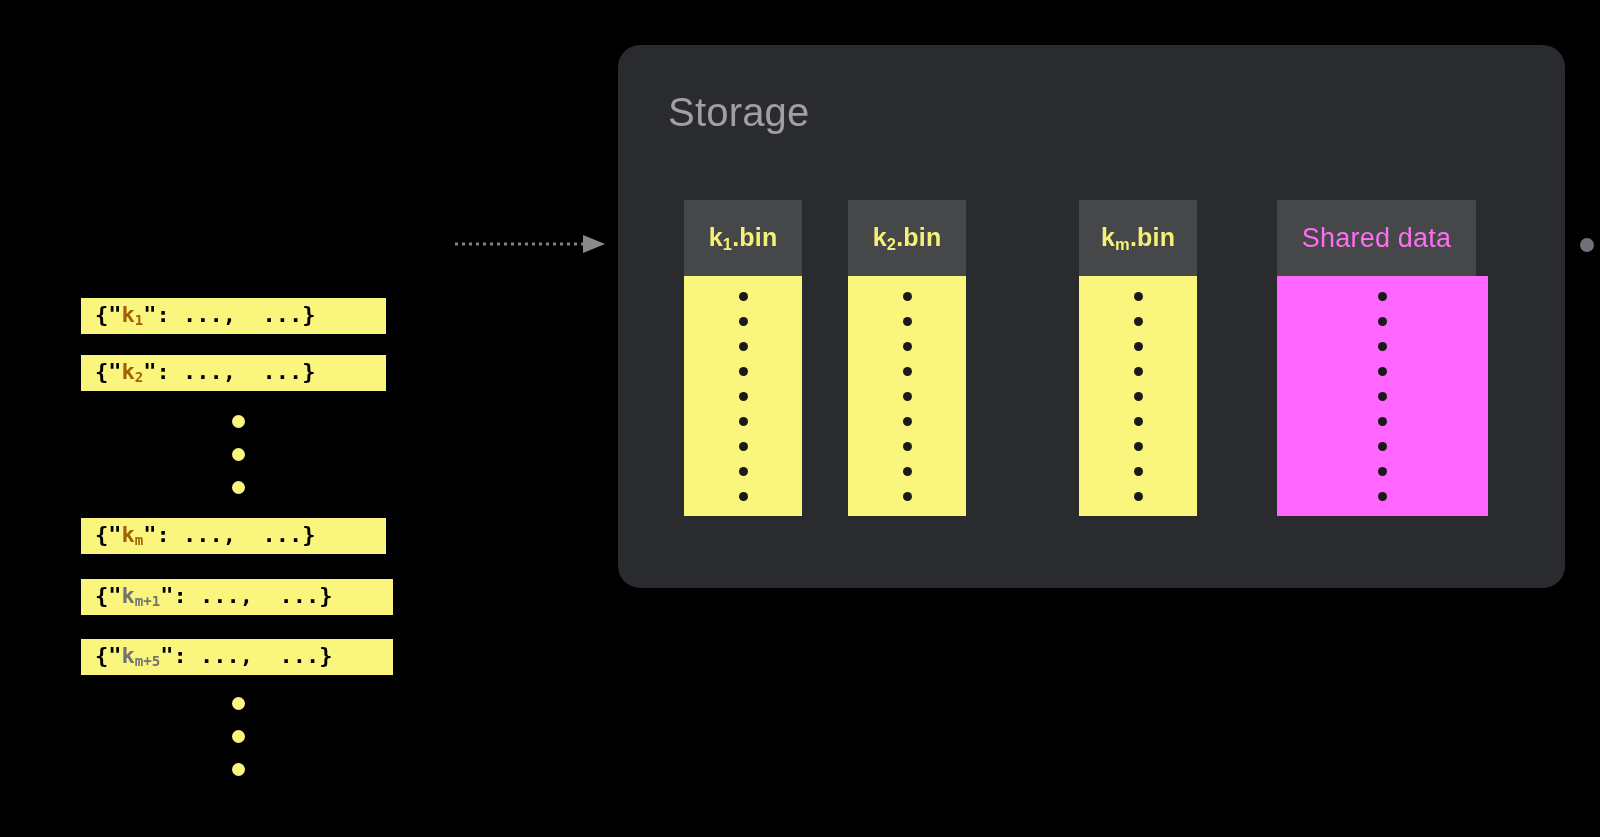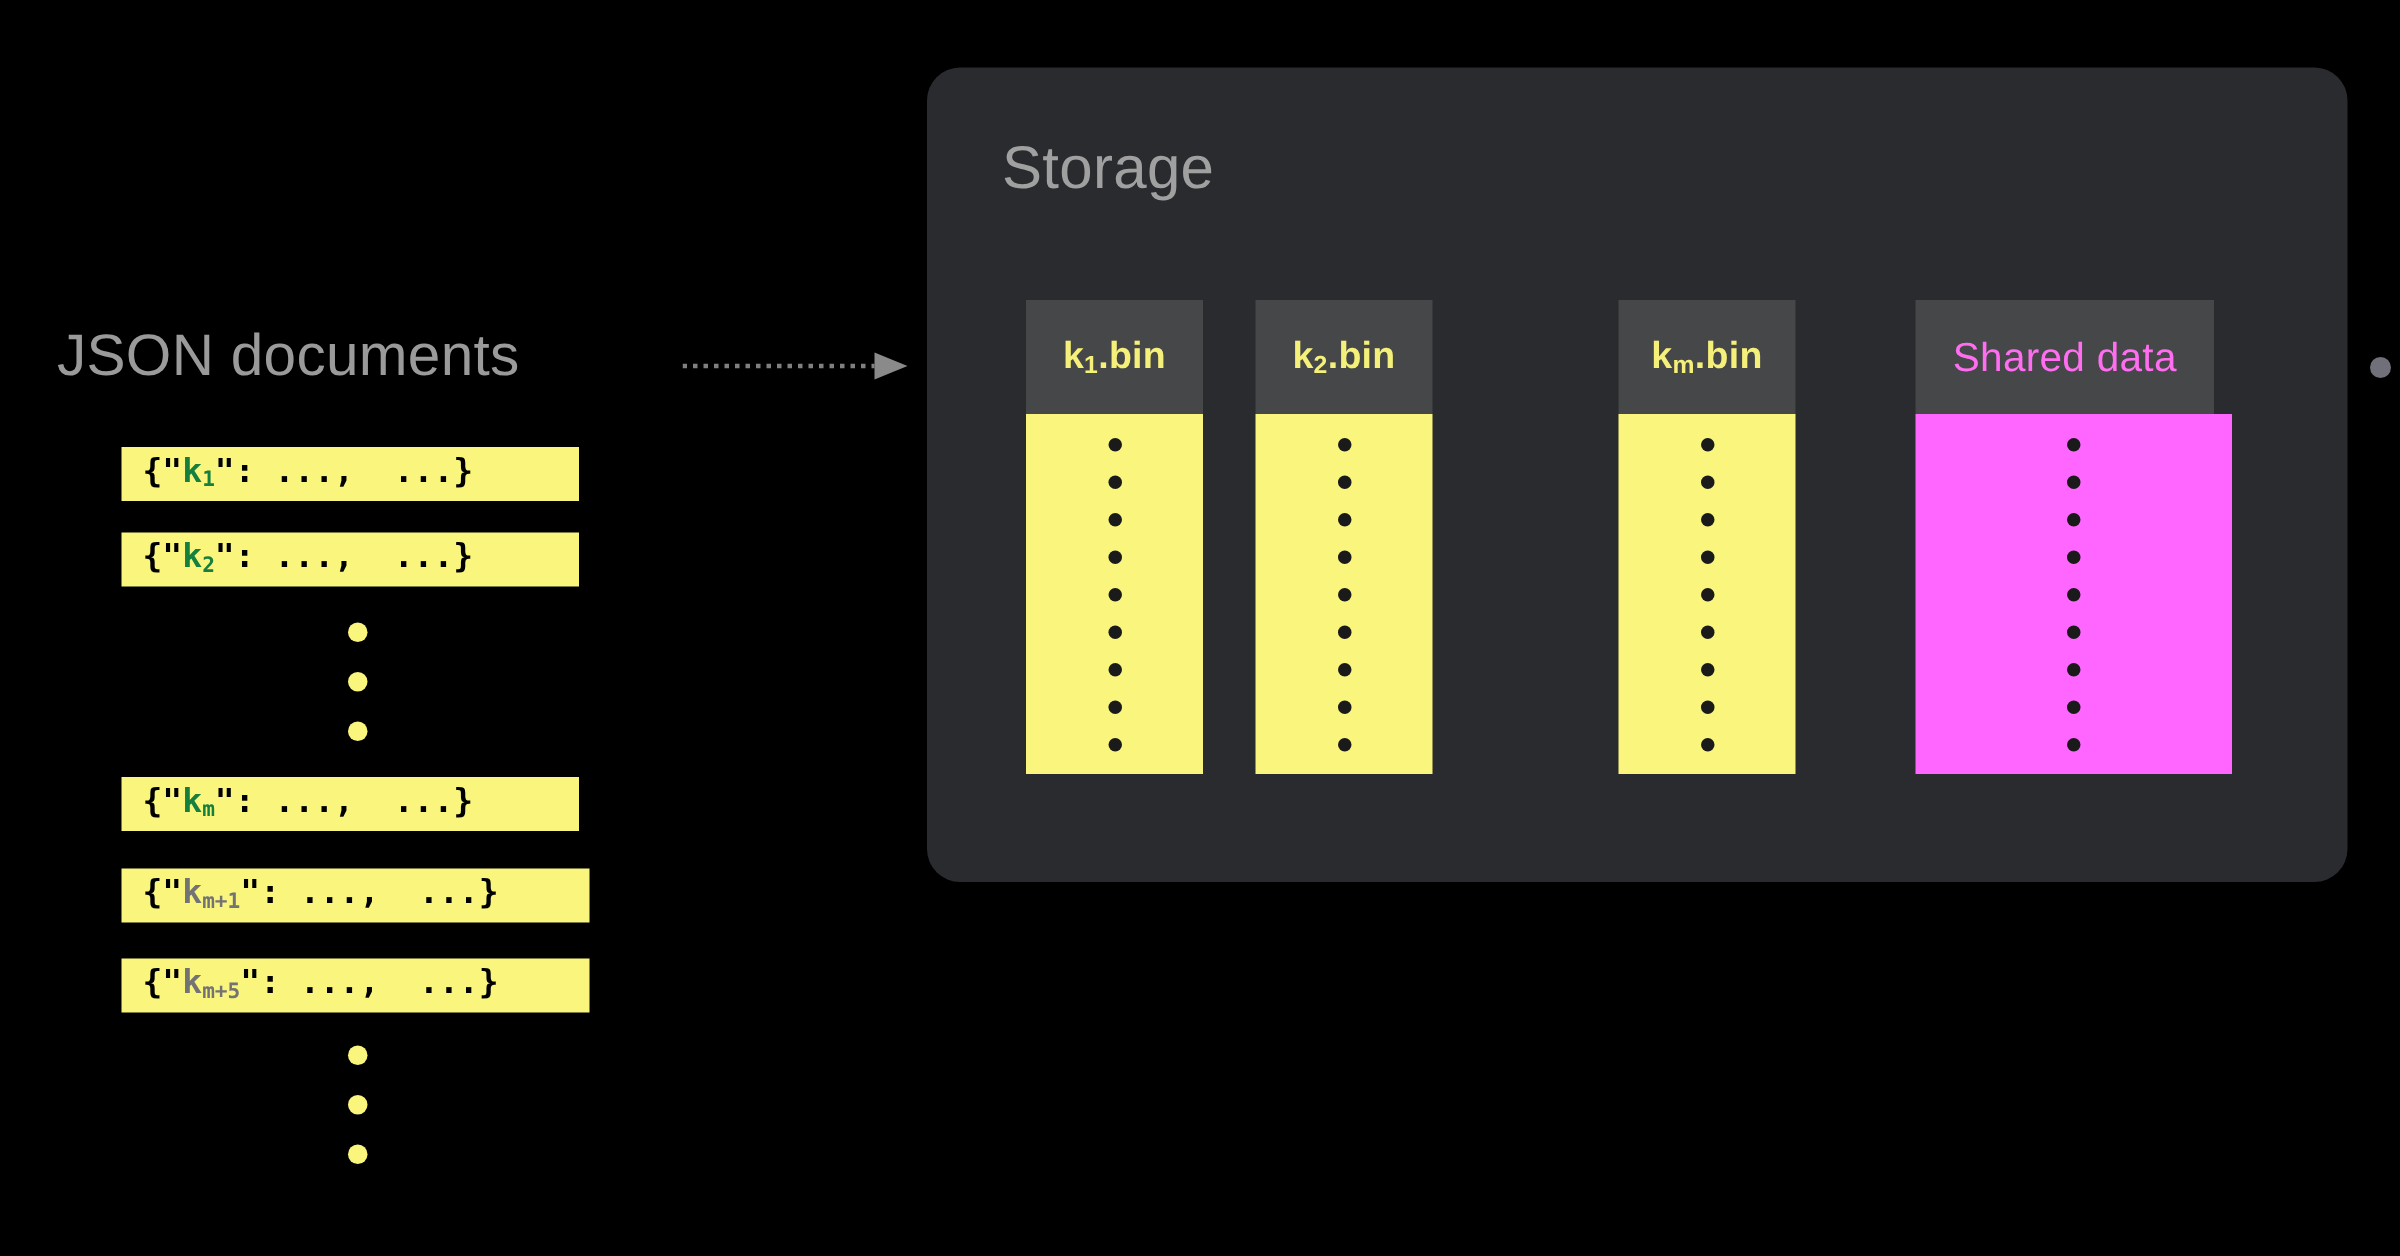--- a/index.html
+++ b/index.html
@@ -40,21 +40,21 @@
     padding-left: 14px;
   }
   .doc-code {
     font-family: "DejaVu Sans Mono", "Liberation Mono", monospace;
     font-weight: 700;
     font-size: 22px;
     color: #000000;
     white-space: pre;
     line-height: 1;
   }
-  .doc-code .kw { color: #15803d; }
+  .doc-code .kw { color: #a16207; }
   .doc-code .kw.magenta { color: #737373; }
   .doc-code sub {
     font-size: 0.64em;
     vertical-align: -0.22em;
     letter-spacing: 0;
   }
 
   
   .v-ellipsis {
     position: absolute;
@@ -167,21 +167,20 @@
     height: 14px;
     border-radius: 50%;
     background: #70707a;
   }
 </style>
 </head>
 <body>
 
 <div id="canvas">
 
-  <div id="docs-title">JSON documents</div>
 
   <div id="doc-list">
       <div class="doc-box" style="top: 298px; width: 305px;">
         <span class="doc-code"><span>{"</span><span class="kw">k<sub>1</sub></span><span>": ...,  ...}</span></span>
       </div>
       <div class="doc-box" style="top: 355px; width: 305px;">
         <span class="doc-code"><span>{"</span><span class="kw">k<sub>2</sub></span><span>": ...,  ...}</span></span>
       </div>
       <div class="doc-box" style="top: 518px; width: 305px;">
         <span class="doc-code"><span>{"</span><span class="kw">k<sub>m</sub></span><span>": ...,  ...}</span></span>
@@ -223,21 +222,21 @@
             <span class="dot"></span>
             <span class="dot"></span>
             <span class="dot"></span>
             <span class="dot"></span>
             <span class="dot"></span>
             <span class="dot"></span>
             <span class="dot"></span>
             <span class="dot"></span>
           </div>
         </div>
-        <div class="bin" style="left: 219px;">
+        <div class="bin" style="left: 230px;">
           <div class="bin-header">
             <div class="bin-label">k<sub>2</sub>.bin</div>
           </div>
           <div class="bin-body">
             <span class="dot"></span>
             <span class="dot"></span>
             <span class="dot"></span>
             <span class="dot"></span>
             <span class="dot"></span>
             <span class="dot"></span>

